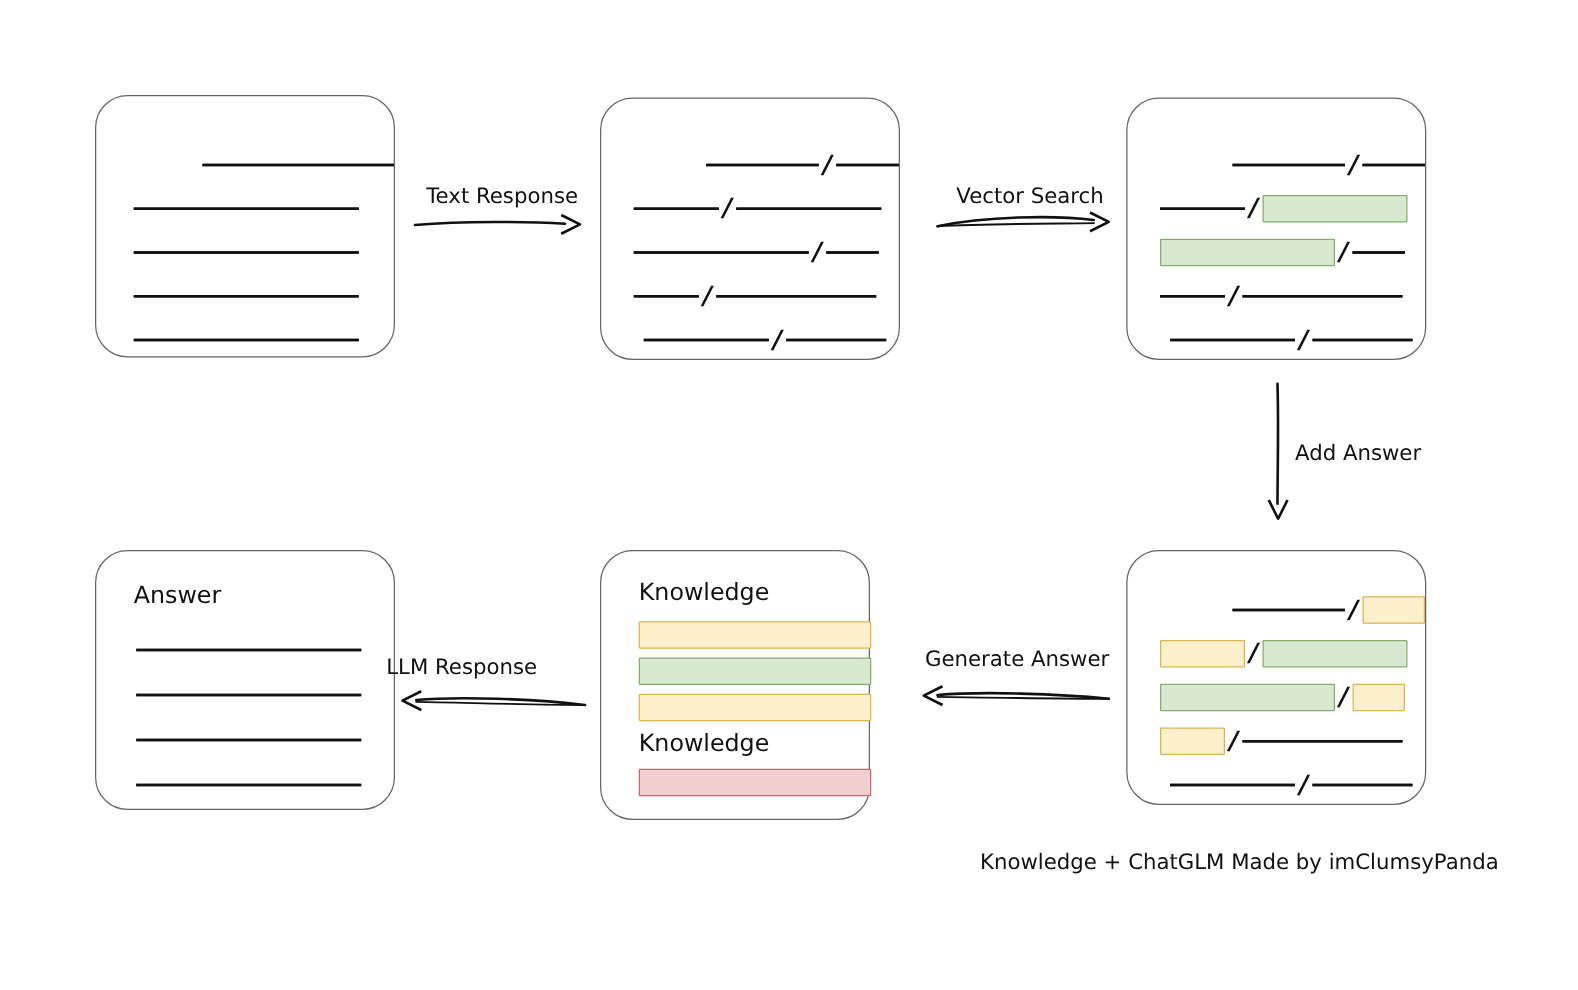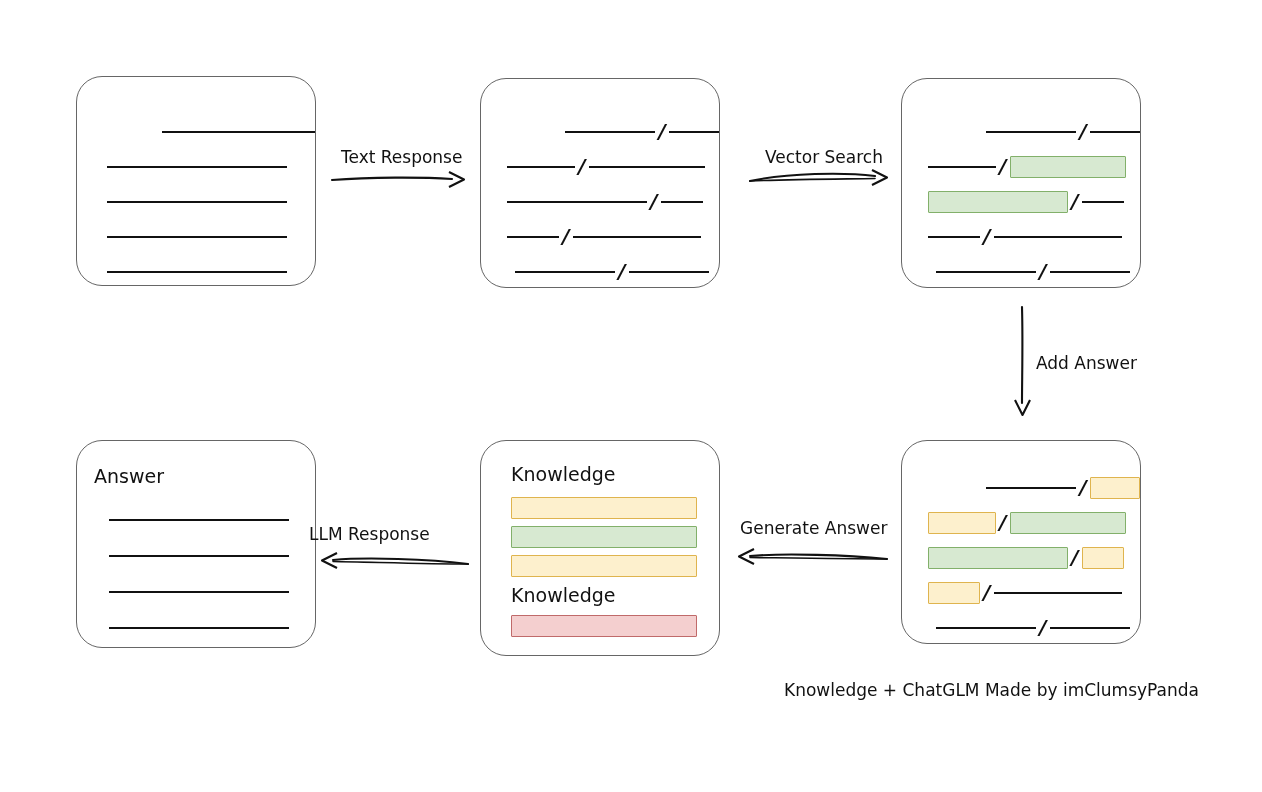--- a/index.html
+++ b/index.html
@@ -194,38 +194,38 @@
         <div class="row" style="top: 182px; left: 26px;">
           <span class="gap" style="width: 8px;"></span>
           <span class="seg plain" style="width: 100px;"></span>
           <span class="slash">/</span>
           <span class="seg plain" style="width: 80px;"></span>
         </div>
       </div>
   </div>
 
   <div class="note-box" id="box-answer" style="left:76px; top:440px; width:240px; height:208px;">
-    <div class="box-heading" style="left:17px; top:24px;text-align:center;">Answer</div>
+    <div class="box-heading" style="left:30px; top:24px;text-align:center;">Answer</div>
     <div class="rows">
         <div class="row" style="top: 68px; left: 32px;">
           <span class="seg plain" style="width: 180px;"></span>
         </div>
         <div class="row" style="top: 104px; left: 32px;">
           <span class="seg plain" style="width: 180px;"></span>
         </div>
         <div class="row" style="top: 140px; left: 32px;">
           <span class="seg plain" style="width: 180px;"></span>
         </div>
         <div class="row" style="top: 176px; left: 32px;">
           <span class="seg plain" style="width: 180px;"></span>
         </div>
       </div>
   </div>
 
-  <div class="note-box" id="box-prompt" style="left:480px; top:440px; width:240px; height:216px;">
+  <div class="note-box" id="box-prompt" style="left:480px; top:440px; width:216px; height:216px;">
     <div class="box-heading" style="left:30px; top:22px;">Knowledge</div>
     <div class="bars" id="knowledge-bars">
         <div class="seg hl hl-yellow" style="position: absolute; left: 30px; top: 56px; width: 186px;"></div>
         <div class="seg hl hl-green" style="position: absolute; left: 30px; top: 85px; width: 186px;"></div>
         <div class="seg hl hl-yellow" style="position: absolute; left: 30px; top: 114px; width: 186px;"></div>
       </div>
     <div class="box-heading" style="left:30px; top:143px;">Knowledge</div>
     <div class="bars" id="question-bars">
         <div class="seg hl hl-red" style="position: absolute; left: 30px; top: 174px; width: 186px;"></div>
       </div>

